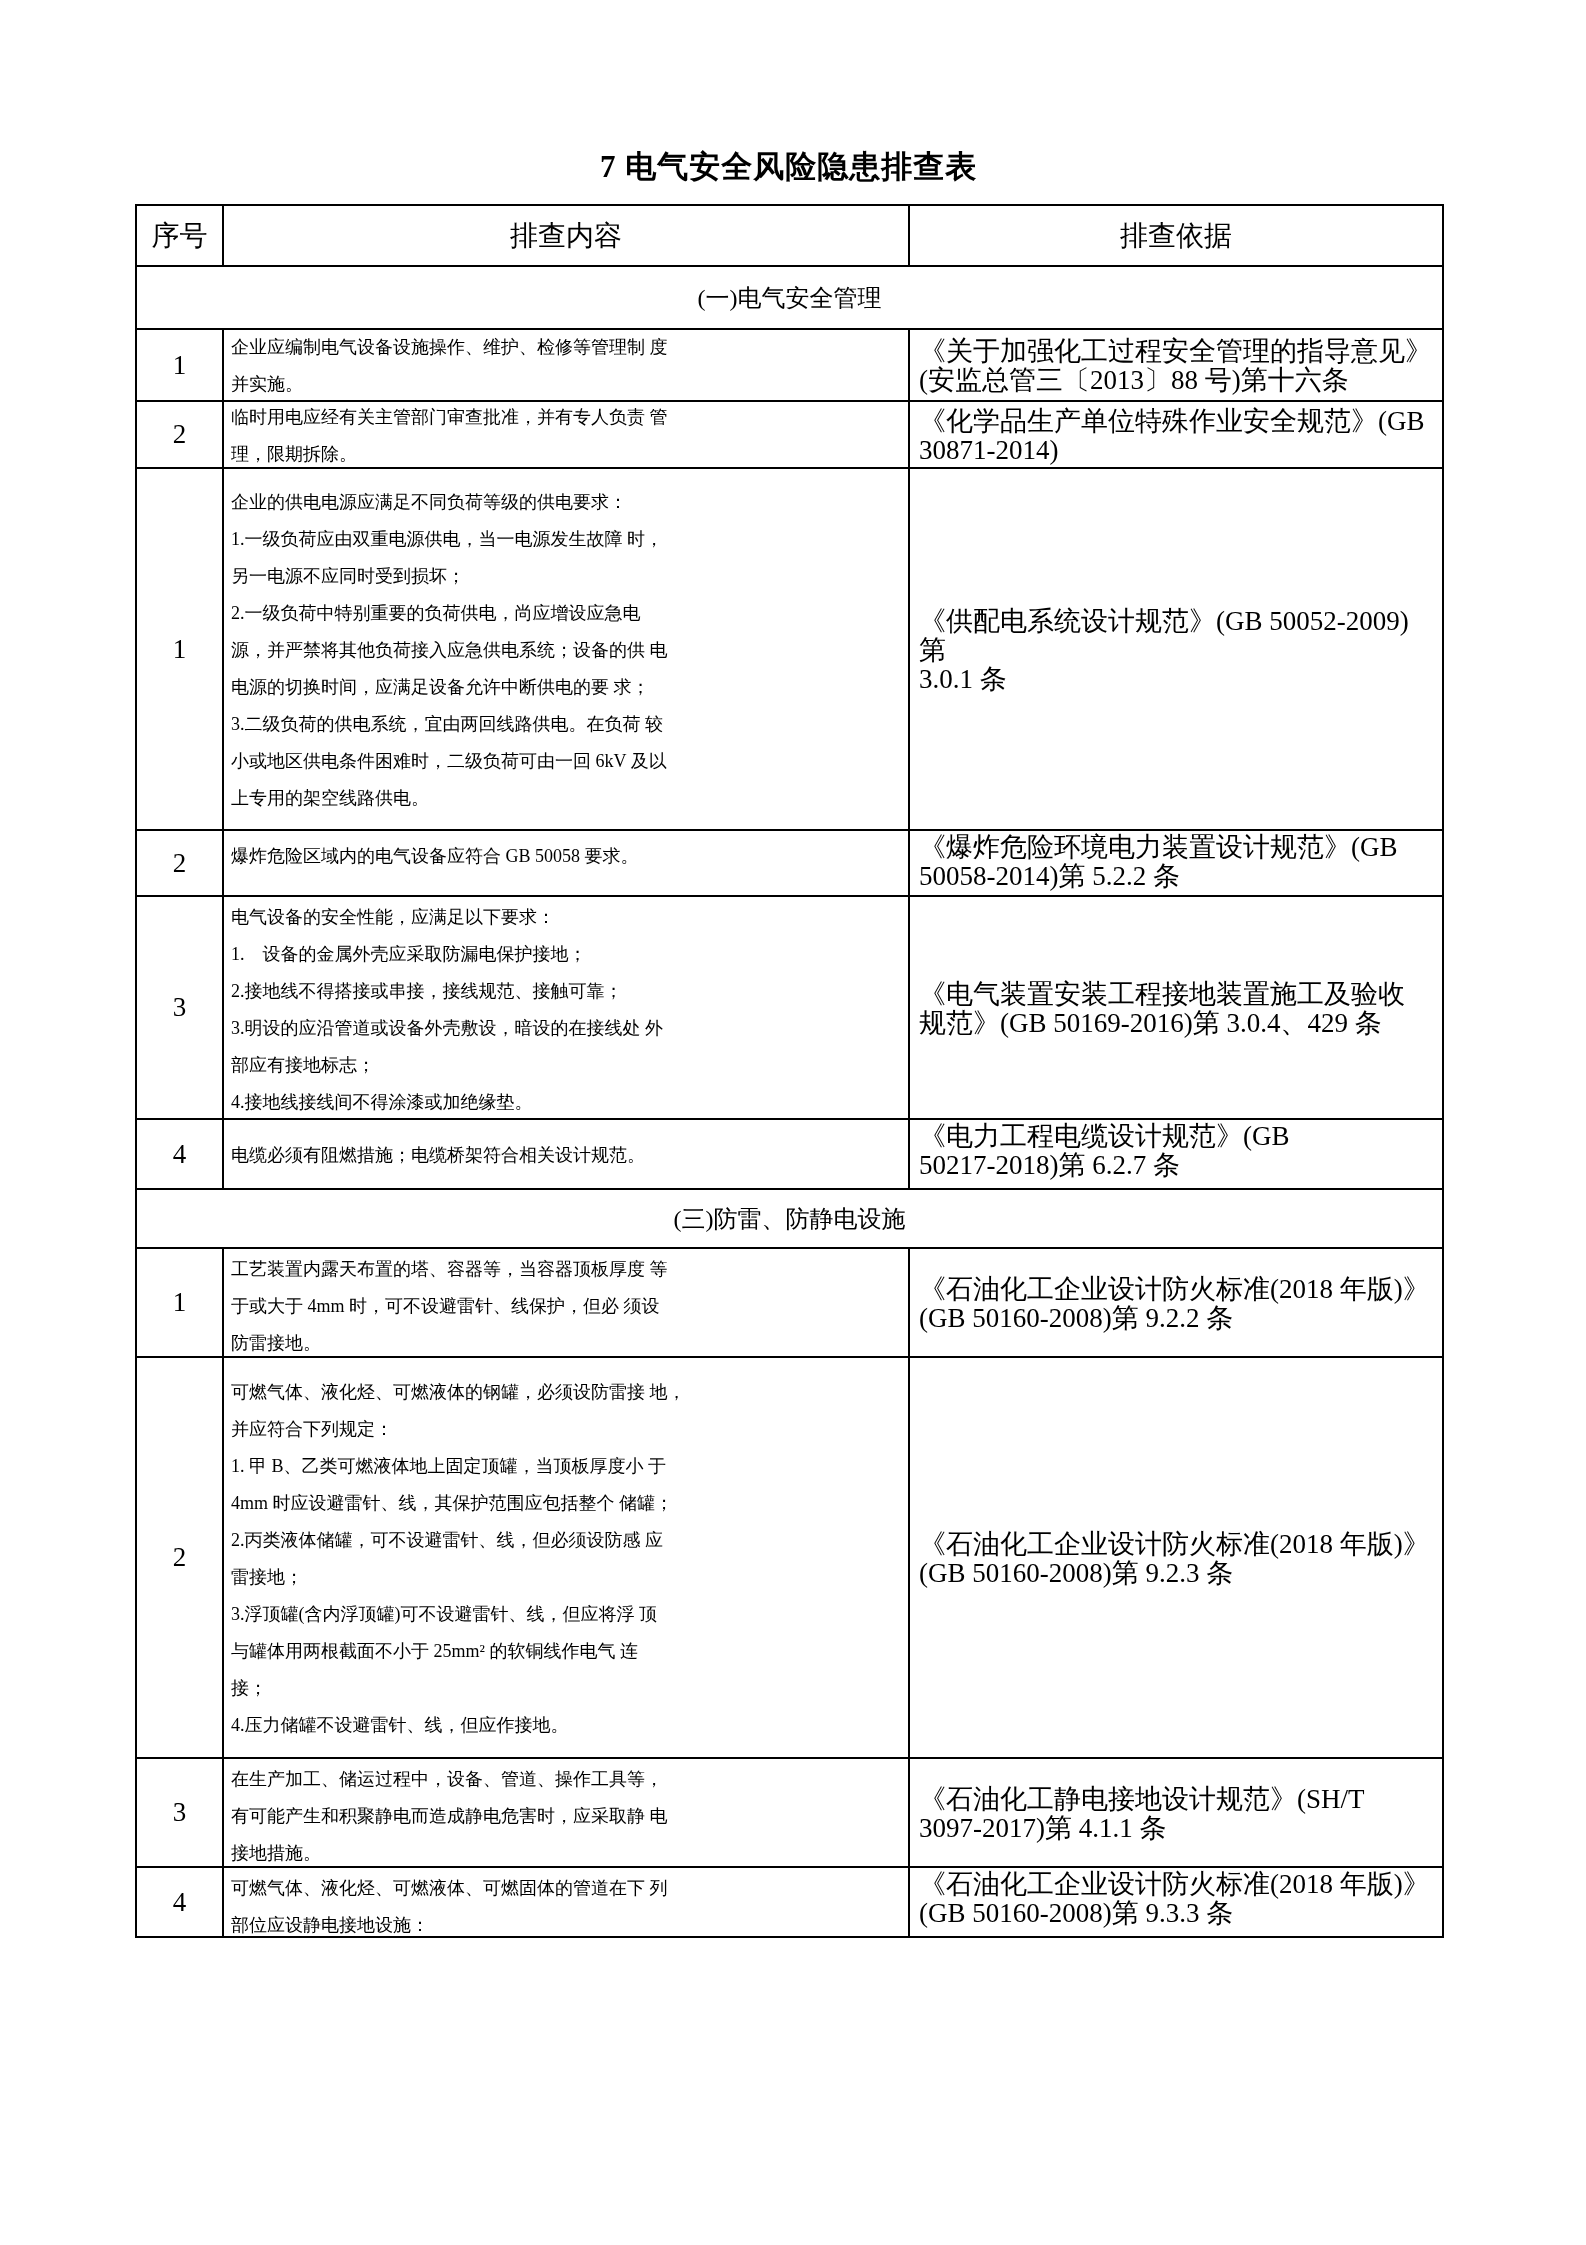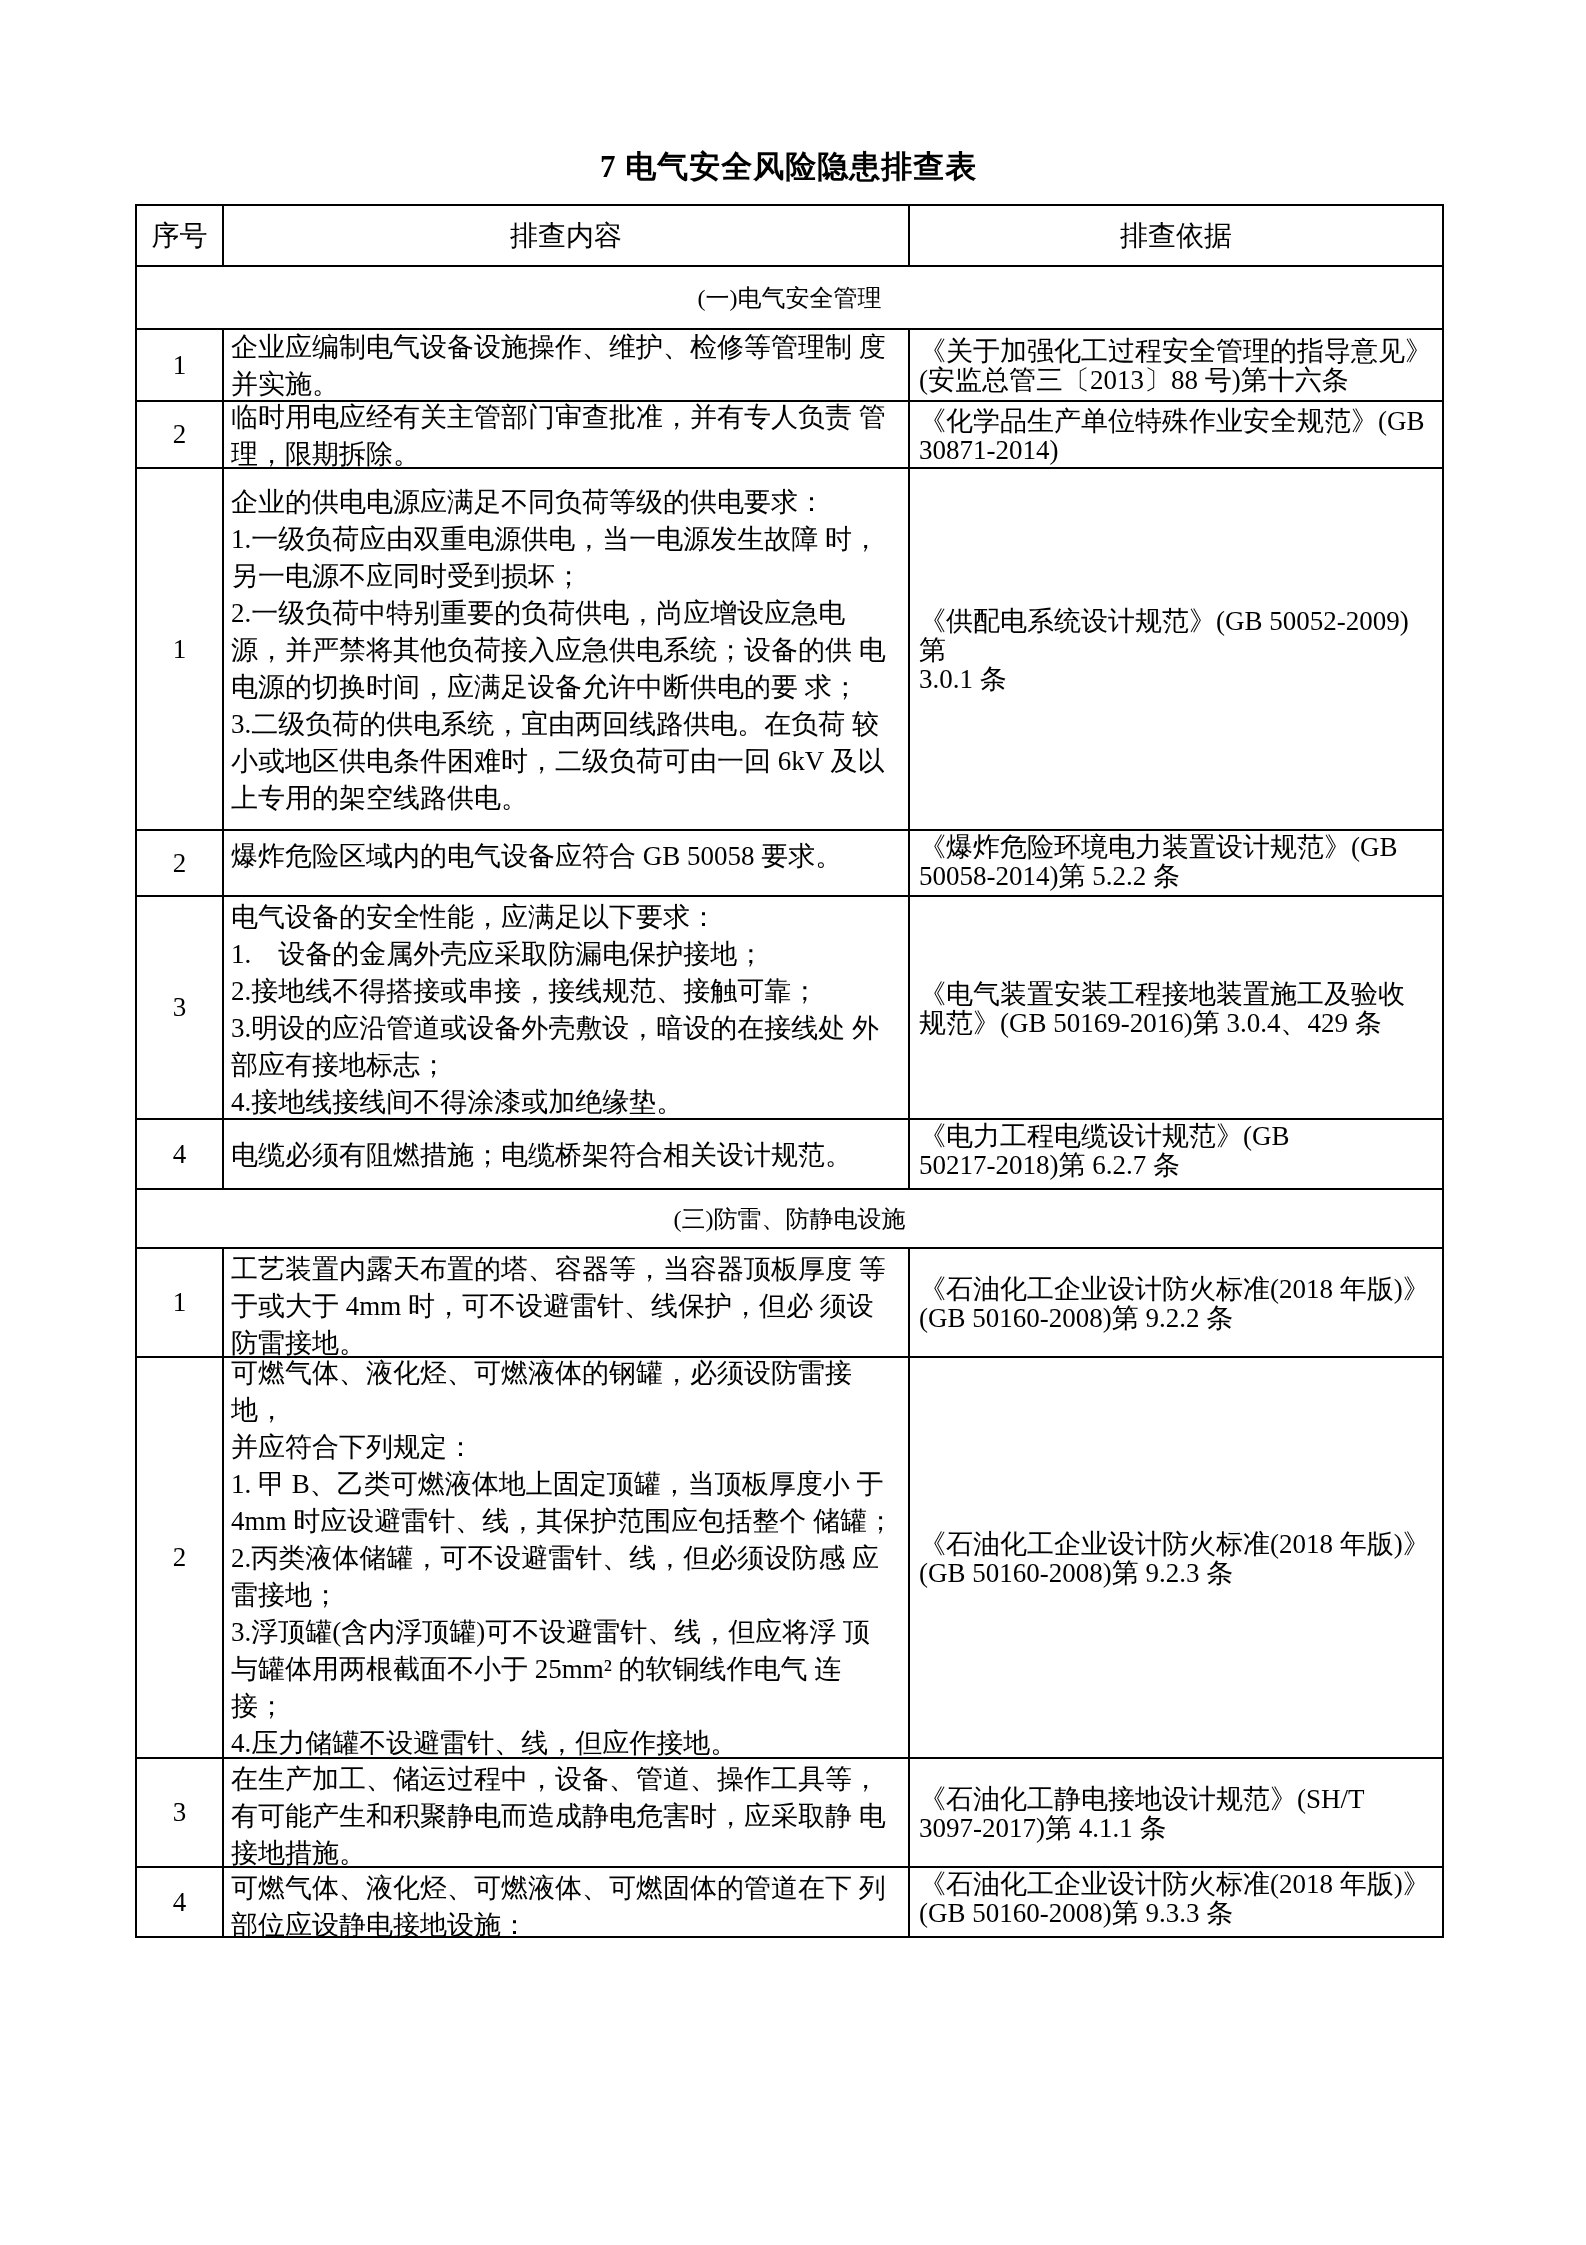--- a/index.html
+++ b/index.html
@@ -19,21 +19,21 @@
   td{border:2px solid #000;padding:0;vertical-align:top;overflow:hidden;}
   .cb{ 
     overflow:hidden;display:flex;flex-direction:column;box-sizing:border-box;
     justify-content:flex-start;
   }
   .mid{justify-content:center;}
   .ctr{align-items:center;text-align:center;}
   .head{font-size:28px;}
   .sect{font-size:24px;}
   .num{font-size:27px;}
-  .content{font-size:27px;line-height:37px;padding:2px 4px 0 7px;white-space:pre-wrap;text-align:left;}
+  .content{font-size:18px;line-height:37px;padding:2px 4px 0 7px;white-space:pre-wrap;text-align:left;}
   .basis{font-size:27px;line-height:29px;padding:2px 4px 0 9px;white-space:pre-wrap;text-align:left;}
 </style>
 </head>
 <body>
 
 <div class="doc-title">7 电气安全风险隐患排查表</div>
 
 <table class="grid">
   <colgroup>
     <col style="width:87px">

